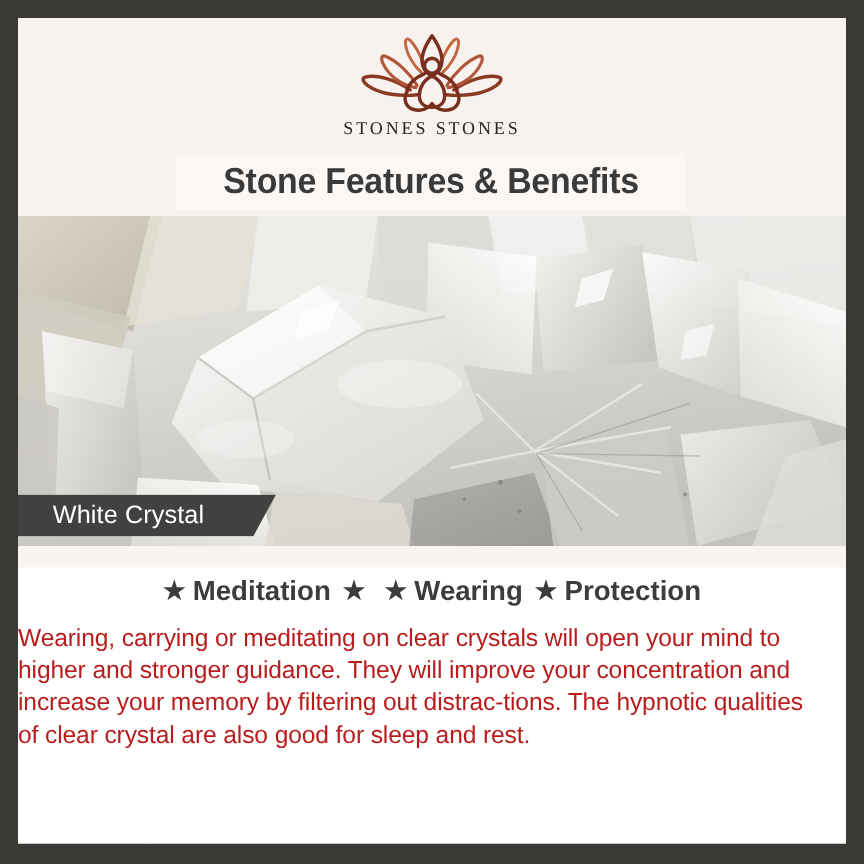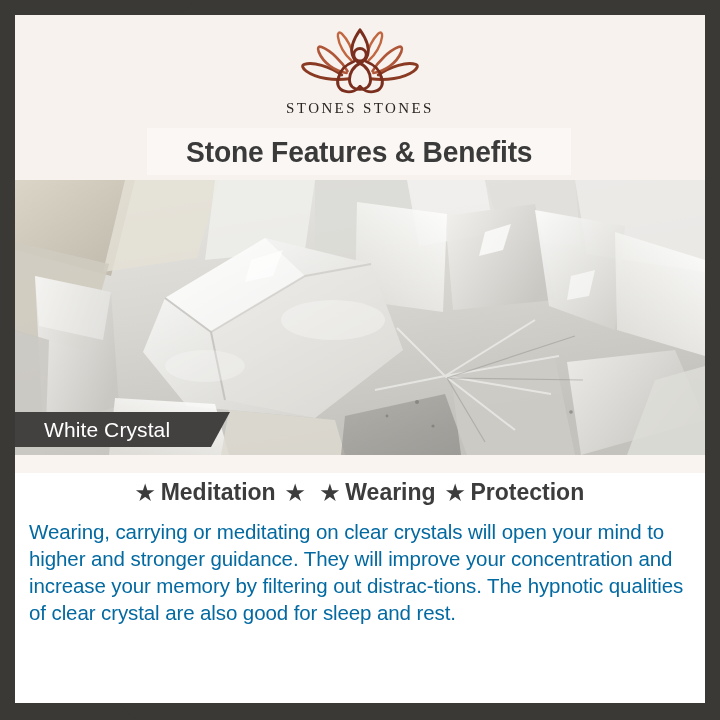--- a/index.html
+++ b/index.html
@@ -45,21 +45,21 @@
 
   
   .strip{position:absolute;left:0;top:440px;width:690px;height:18px;background:#f9f4f0;}
 
   
   .content{position:absolute;left:0;top:458px;width:690px;height:230px;background:#ffffff;}
   .benefits{display:flex;align-items:center;justify-content:center;gap:10px;margin-top:6px;}
   .benefit{display:flex;align-items:center;color:#3c3c3c;font-size:23px;font-weight:bold;
     font-family:"Liberation Sans Narrow","Liberation Sans",sans-serif;white-space:nowrap;}
   .benefit .star{font-size:21px;margin-right:6px;line-height:1;}
-  .body-text{margin:12px 14px 0 14px;font-size:20.5px;line-height:1.32;color:#0369a1;
+  .body-text{margin:12px 14px 0 0;font-size:20.5px;line-height:1.32;color:#b91c1c;
     font-family:"Liberation Sans Narrow","Liberation Sans",sans-serif;
     text-align:left;letter-spacing:-0.1px;hyphens:manual;}
 </style>
 </head>
 <body>
 
 <div id="poster">
 
   <div class="frame-top"></div>
   <div class="frame-left"></div>

